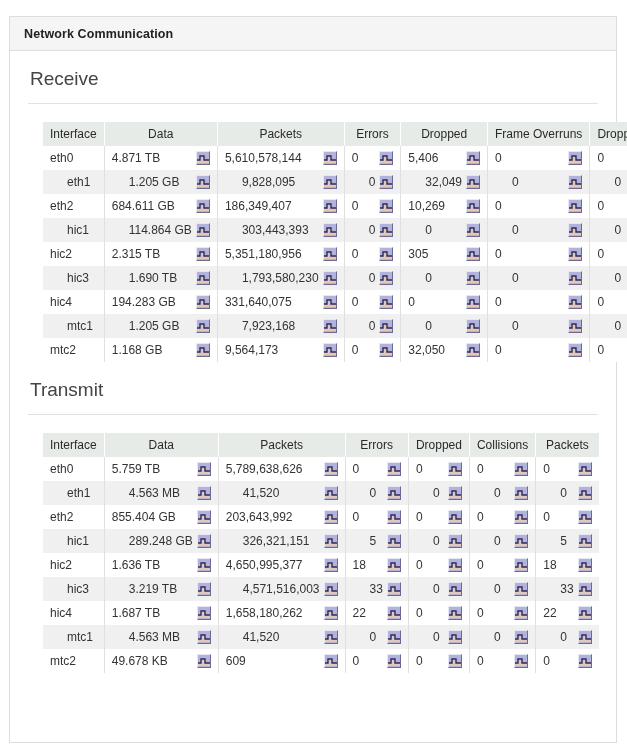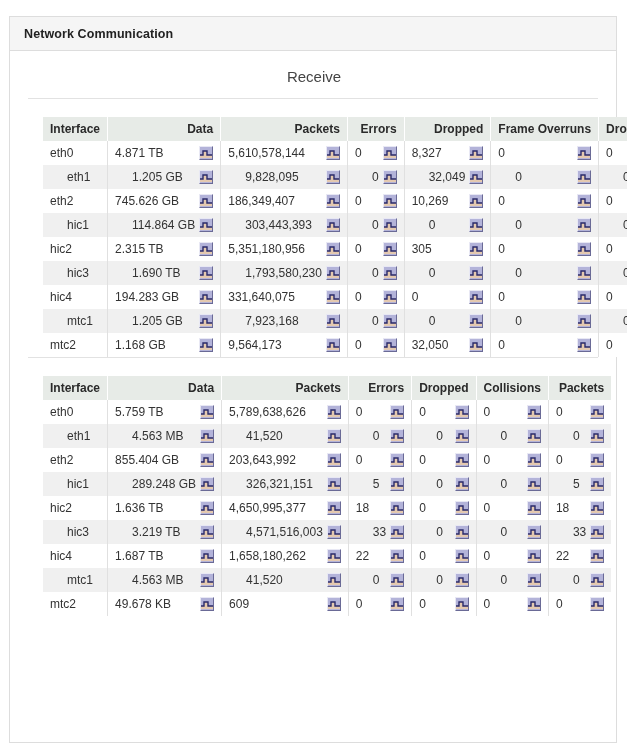--- a/index.html
+++ b/index.html
@@ -44,50 +44,49 @@
   }
 
   .panel-body {
     padding: 0;
   }
 
   .section {
     padding: 0 18px 0 18px;
   }
   .section-title {
-    font-size: 15px;
+    font-size: 19px;
     color: #444444;
     font-weight: normal;
     margin: 0;
     padding: 17px 0 13px 2px;
-    text-align: center;
   }
   .section-rule {
     border: 0;
     border-top: 1px solid #e2e2e2;
     margin: 0 0 0 0;
   }
 
   .table-wrap {
     padding: 18px 0 0 15px;
   }
 
   table.stats {
     border-collapse: collapse;
     font-size: 12px;
     color: #333333;
     table-layout: fixed;
   }
 
   table.stats th {
     background: #e7ebe7;
-    font-weight: bold;
+    font-weight: normal;
     font-size: 12px;
     color: #2a2a2a;
-    text-align: right;
+    text-align: center;
     padding: 5px 7px 5px 7px;
     border-right: 1px solid #ffffff;
     white-space: nowrap;
     height: 18px;
     box-sizing: border-box;
   }
   table.stats th:last-child { border-right: none; }
 
   table.stats td {
     padding: 0 7px 0 7px;
@@ -200,21 +199,21 @@
                       <svg width="12" height="12" viewBox="0 0 12 12">
                         <rect x="0" y="0" width="12" height="12" fill="#b3b3d9"></rect>
                         <path d="M0 11 L0 8 L3 8 L3 4 L7 4 L7 8 L12 8 L12 11 Z" fill="#e4c9b0"></path>
                         <path d="M0 8 L3 8 L3 4 L7 4 L7 8 L12 8" fill="none" stroke="#2a2a6a" stroke-width="1.4"></path>
                       </svg>
                     </span>
                   </div>
                 </td>
                 <td>
                   <div class="cellflex">
-                    <span class="cellval">8,327</span>
+                    <span class="cellval">5,406</span>
                     <span class="chart-icon">
                       <svg width="12" height="12" viewBox="0 0 12 12">
                         <rect x="0" y="0" width="12" height="12" fill="#b3b3d9"></rect>
                         <path d="M0 11 L0 8 L3 8 L3 4 L7 4 L7 8 L12 8 L12 11 Z" fill="#e4c9b0"></path>
                         <path d="M0 8 L3 8 L3 4 L7 4 L7 8 L12 8" fill="none" stroke="#2a2a6a" stroke-width="1.4"></path>
                       </svg>
                     </span>
                   </div>
                 </td>
                 <td>
@@ -314,21 +313,21 @@
                         <path d="M0 8 L3 8 L3 4 L7 4 L7 8 L12 8" fill="none" stroke="#2a2a6a" stroke-width="1.4"></path>
                       </svg>
                     </span>
                   </div>
                 </td>
               </tr>
               <tr>
                 <td><span>eth2</span></td>
                 <td>
                   <div class="cellflex">
-                    <span class="cellval">745.626 GB</span>
+                    <span class="cellval">684.611 GB</span>
                     <span class="chart-icon">
                       <svg width="12" height="12" viewBox="0 0 12 12">
                         <rect x="0" y="0" width="12" height="12" fill="#b3b3d9"></rect>
                         <path d="M0 11 L0 8 L3 8 L3 4 L7 4 L7 8 L12 8 L12 11 Z" fill="#e4c9b0"></path>
                         <path d="M0 8 L3 8 L3 4 L7 4 L7 8 L12 8" fill="none" stroke="#2a2a6a" stroke-width="1.4"></path>
                       </svg>
                     </span>
                   </div>
                 </td>
                 <td>
@@ -841,20 +840,21 @@
                     </span>
                   </div>
                 </td>
               </tr>
             </tbody>
         </table>
       </div>
     </div>
 
     <div class="section transmit-section">
+      <div class="section-title">Transmit</div>
       <hr class="section-rule">
       <div class="table-wrap">
         <table class="stats" id="transmit-table">
           <colgroup>
             <col style="width:66px">
             <col style="width:110px">
             <col style="width:123px">
             <col style="width:55px">
             <col style="width:73px">
             <col style="width:74px">

